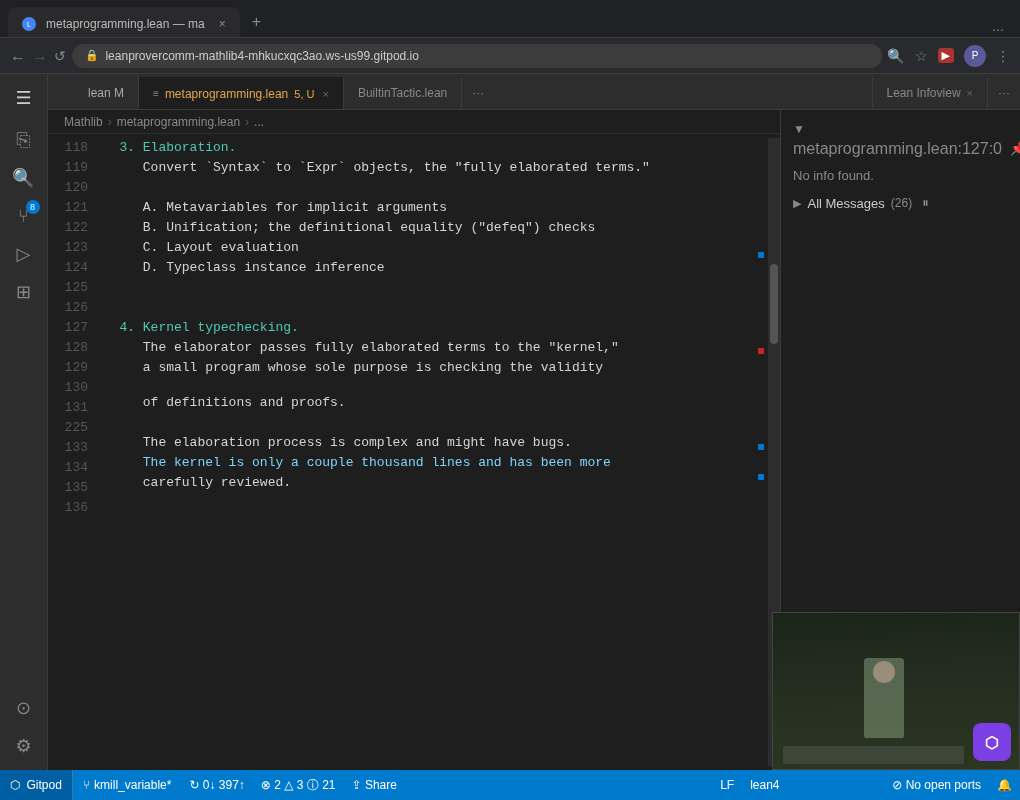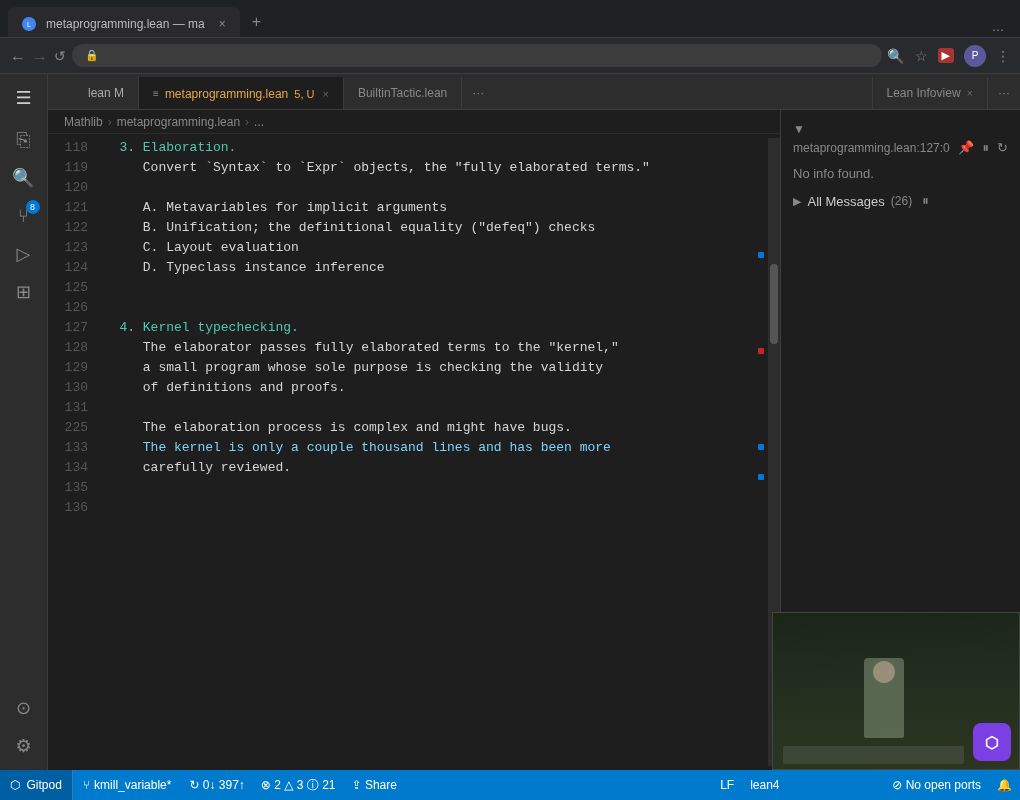--- a/index.html
+++ b/index.html
@@ -19,20 +19,21 @@
   </div>
   <div style="margin-left:auto; display:flex; align-items:center; padding:0 8px; color:#888; font-size:12px; cursor:pointer;">⋯</div>
 </div>
 
 <div style="background:#292a2d; height:36px; display:flex; align-items:center; padding:0 10px; gap:6px; border-bottom:1px solid #3c3c3c;">
   <span style="color:#888;font-size:16px;cursor:pointer;">←</span>
   <span style="color:#555;font-size:16px;cursor:pointer;">→</span>
   <span style="color:#888;font-size:14px;cursor:pointer;">↺</span>
   <div style="flex:1;background:#3c3c3c;border-radius:20px;padding:5px 14px;font-size:12px;color:#ccc;display:flex;align-items:center;gap:6px;">
     <span style="color:#888;font-size:11px;">🔒</span>
+    <span>leanprovercomm-mathlib4-mhkucxqc3ao.ws-us99.gitpod.io</span>
   </div>
   <div style="display:flex;align-items:center;gap:10px;color:#888;font-size:14px;">
     <span>🔍</span>
     <span>☆</span>
     <span style="background:#aa3333;border-radius:3px;color:white;padding:1px 4px;font-size:11px;">▶</span>
     <span>
       <div style="width:22px;height:22px;border-radius:50%;background:#5a5a9a;display:flex;align-items:center;justify-content:center;font-size:10px;color:white;">P</div>
     </span>
     <span>⋮</span>
   </div>
@@ -119,21 +120,21 @@
             <div style="height:20px;white-space:pre;"></div>
             <div style="height:20px;white-space:pre;color:#d4d4d4;">      A. Metavariables for implicit arguments</div>
             <div style="height:20px;white-space:pre;color:#d4d4d4;">      B. Unification; the definitional equality ("defeq") checks</div>
             <div style="height:20px;white-space:pre;color:#d4d4d4;">      C. Layout evaluation</div>
             <div style="height:20px;white-space:pre;color:#d4d4d4;">      D. Typeclass instance inference</div>
             <div style="height:20px;white-space:pre;"></div>
             <div style="height:20px;white-space:pre;"></div>
             <div style="height:20px;white-space:pre;color:#4ec9b0;">   4. Kernel typechecking.</div>
             <div style="height:20px;white-space:pre;color:#d4d4d4;">      The elaborator passes fully elaborated terms to the "kernel,"</div>
             <div style="height:20px;white-space:pre;color:#d4d4d4;">      a small program whose sole purpose is checking the validity</div>
-            <div style="height:20px;white-space:pre;color:#d4d4d4;">      of definitions and proofs.</div>
+            <div style="height:20px;white-space:pre;color:#d4d4d4;margin-top:15px;">      of definitions and proofs.</div>
             <div style="height:20px;white-space:pre;"></div>
             <div style="height:20px;white-space:pre;color:#d4d4d4;">      The elaboration process is complex and might have bugs.</div>
             <div style="height:20px;white-space:pre;color:#7dd3fc;">      The kernel is only a couple thousand lines and has been more</div>
             <div style="height:20px;white-space:pre;color:#d4d4d4;">      carefully reviewed.</div>
             <div style="height:20px;white-space:pre;"></div>
           </div>
 
           <div style="width:14px;background:#1e1e1e;padding:4px 2px;display:flex;flex-direction:column;align-items:center;gap:2px;">
             <div style="width:6px;height:20px;background:transparent;"></div>
             <div style="width:6px;height:20px;background:transparent;"></div>
@@ -162,21 +163,21 @@
         </div>
       </div>
 
       <div style="width:240px;background:#1e1e1e;border-left:1px solid #3c3c3c;display:flex;flex-direction:column;position:relative;">
 
         <div style="flex:1;padding:12px;overflow-y:auto;font-size:13px;">
 
           <div style="color:#888;font-size:12px;margin-bottom:4px;">▼</div>
 
           <div style="display:flex;align-items:center;gap:8px;margin-bottom:10px;">
-            <span style="color:#888;font-size:12px;">metaprogramming.lean:127:0</span>
+            <span style="color:#888;font-size:16px;">metaprogramming.lean:127:0</span>
             <div style="margin-left:auto;display:flex;gap:8px;">
               <span style="color:#888;font-size:13px;cursor:pointer;">📌</span>
               <span style="color:#888;font-size:13px;cursor:pointer;">⏸</span>
               <span style="color:#888;font-size:13px;cursor:pointer;">↻</span>
             </div>
           </div>
 
           <div style="color:#888;font-size:13px;margin-bottom:12px;">No info found.</div>
 
           <div style="display:flex;align-items:center;gap:6px;margin-top:4px;">

